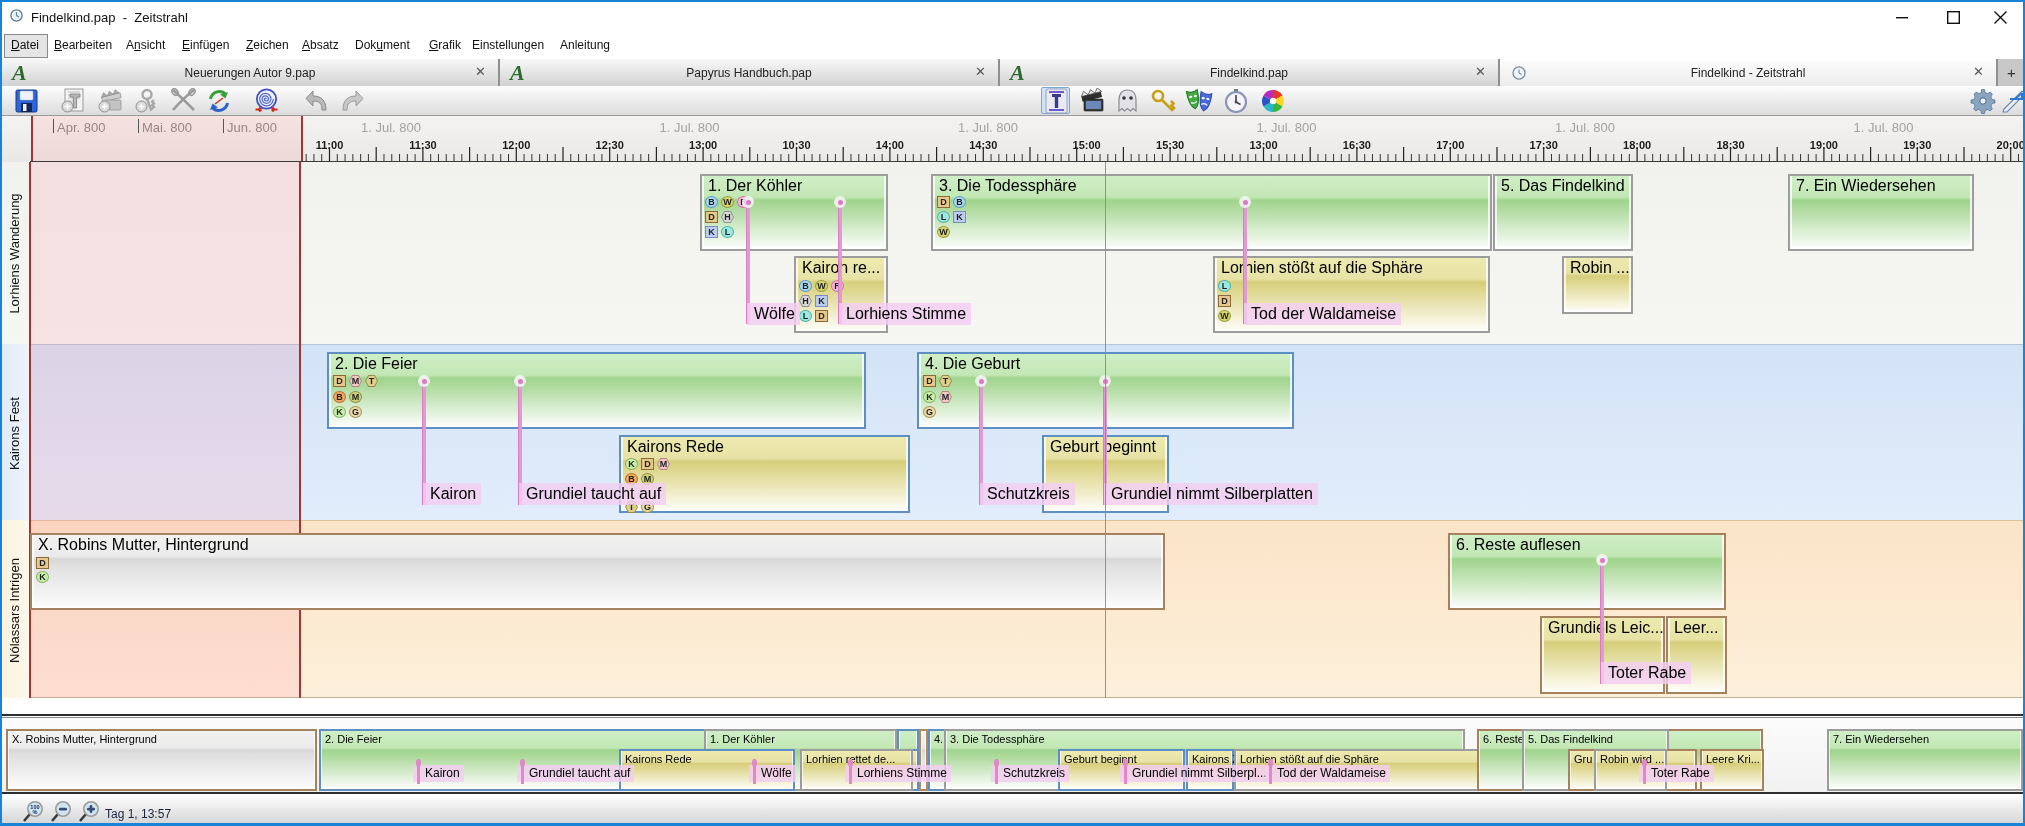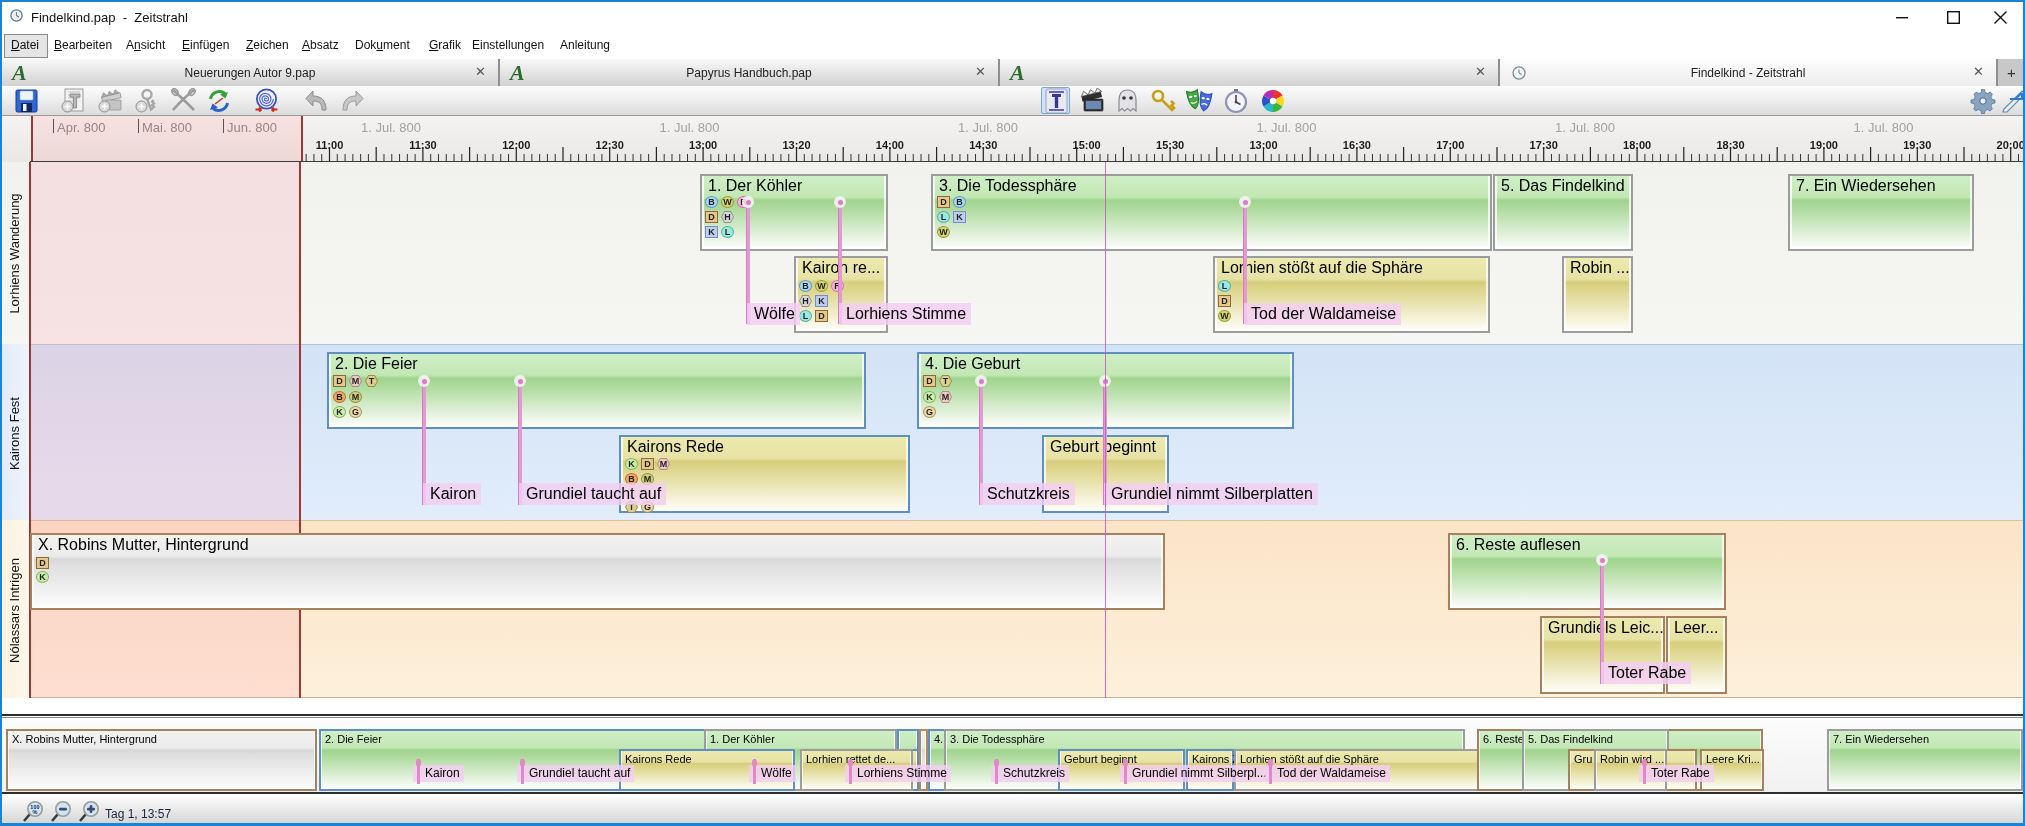--- a/index.html
+++ b/index.html
@@ -116,20 +116,21 @@
         <span class="lbl">Neuerungen Autor 9.pap</span>
         <span class="x" style="right:12px">✕</span>
       </div>
   <div class="tab" style="left:498px;width:500px">
         <span class="alogo">A</span>
         <span class="lbl">Papyrus Handbuch.pap</span>
         <span class="x" style="right:12px">✕</span>
       </div>
   <div class="tab" style="left:998px;width:500px">
         <span class="alogo">A</span>
+        <span class="lbl">Findelkind.pap</span>
         <span class="x" style="right:12px">✕</span>
       </div>
   <div class="tab act" style="left:1498px;width:498px">
         <svg style="position:absolute;left:12px;top:7px" width="14" height="14" viewBox="0 0 13 13">
           <circle cx="6.5" cy="6.5" r="5.6" fill="#f2f5f7" stroke="#7a8c9c" stroke-width="1.2"></circle>
           <path d="M6.5 6.5 L6.5 3.2 M6.5 6.5 L9 8" stroke="#7a8c9c" stroke-width="1.1" fill="none"></path>
         </svg>
         <span class="lbl">Findelkind - Zeitstrahl</span>
         <span class="x" style="right:12px">✕</span>
       </div>
@@ -268,21 +269,21 @@
   <span class="jul" style="left:654.5px;width:66px;text-align:center">1. Jul. 800</span>
   <span class="jul" style="left:953px;width:66px;text-align:center">1. Jul. 800</span>
   <span class="jul" style="left:1251.5px;width:66px;text-align:center">1. Jul. 800</span>
   <span class="jul" style="left:1550px;width:66px;text-align:center">1. Jul. 800</span>
   <span class="jul" style="left:1848.5px;width:66px;text-align:center">1. Jul. 800</span>
   <span class="tim" style="left:303.5px;width:48px;text-align:center">11:00</span>
   <span class="tim" style="left:396.9px;width:48px;text-align:center">11:30</span>
   <span class="tim" style="left:490.3px;width:48px;text-align:center">12:00</span>
   <span class="tim" style="left:583.7px;width:48px;text-align:center">12:30</span>
   <span class="tim" style="left:677.1px;width:48px;text-align:center">13:00</span>
-  <span class="tim" style="left:770.5px;width:48px;text-align:center">13:20</span>
+  <span class="tim" style="left:770.5px;width:48px;text-align:center">10:30</span>
   <span class="tim" style="left:863.9px;width:48px;text-align:center">14:00</span>
   <span class="tim" style="left:957.3px;width:48px;text-align:center">14:30</span>
   <span class="tim" style="left:1050.7px;width:48px;text-align:right">15:00</span>
   <span class="tim" style="left:1144.1px;width:48px;text-align:center">15:30</span>
   <span class="tim" style="left:1237.5px;width:48px;text-align:center">13:00</span>
   <span class="tim" style="left:1330.9px;width:48px;text-align:center">16:30</span>
   <span class="tim" style="left:1424.3px;width:48px;text-align:center">17:00</span>
   <span class="tim" style="left:1517.7px;width:48px;text-align:center">17:30</span>
   <span class="tim" style="left:1611.1px;width:48px;text-align:center">18:00</span>
   <span class="tim" style="left:1704.5px;width:48px;text-align:center">18:30</span>
@@ -322,21 +323,21 @@
       </div>
 <div class="bx green abs" style="left:1788px;top:172px;width:186px;height:77px">
         <span class="ti" style="left:6px;top:1px">7. Ein Wiedersehen</span>
       </div>
 <div class="bx yel abs" style="left:794px;top:254px;width:94px;height:77px">
         <span class="ti" style="left:6px;top:1px">Kairon re...</span>
       </div>
 <div class="bx yel abs" style="left:1213px;top:254px;width:277px;height:77px">
         <span class="ti" style="left:6px;top:1px">Lorhien stößt auf die Sphäre</span>
       </div>
-<div class="bx yel abs" style="left:1562px;top:254px;width:71px;height:77px">
+<div class="bx yel abs" style="left:1562px;top:254px;width:71px;height:58px">
         <span class="ti" style="left:6px;top:1px">Robin ...</span>
       </div>
 <div class="bx green b-blue abs" style="left:327px;top:350px;width:539px;height:77px">
         <span class="ti" style="left:6px;top:1px">2. Die Feier</span>
       </div>
 <div class="bx green b-blue abs" style="left:917px;top:350px;width:377px;height:77px">
         <span class="ti" style="left:6px;top:1px">4. Die Geburt</span>
       </div>
 <div class="bx yel b-blue abs" style="left:619px;top:433px;width:291px;height:78px">
         <span class="ti" style="left:6px;top:1px">Kairons Rede</span>

